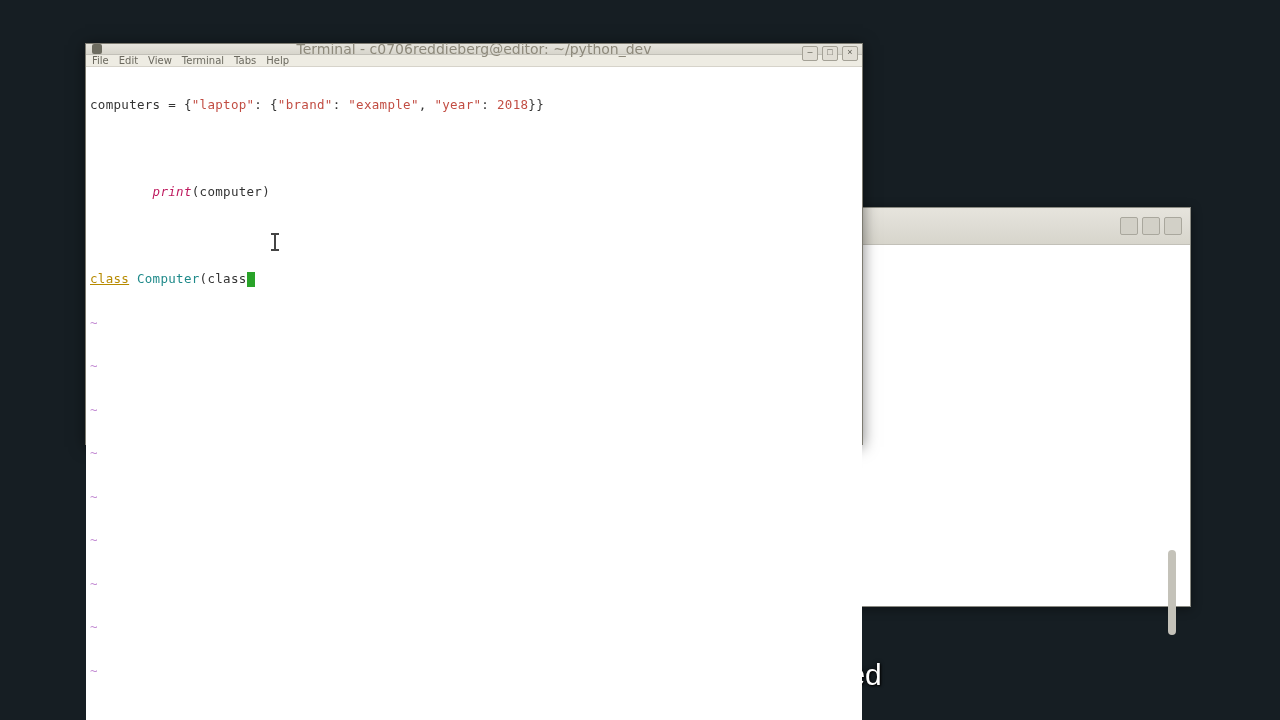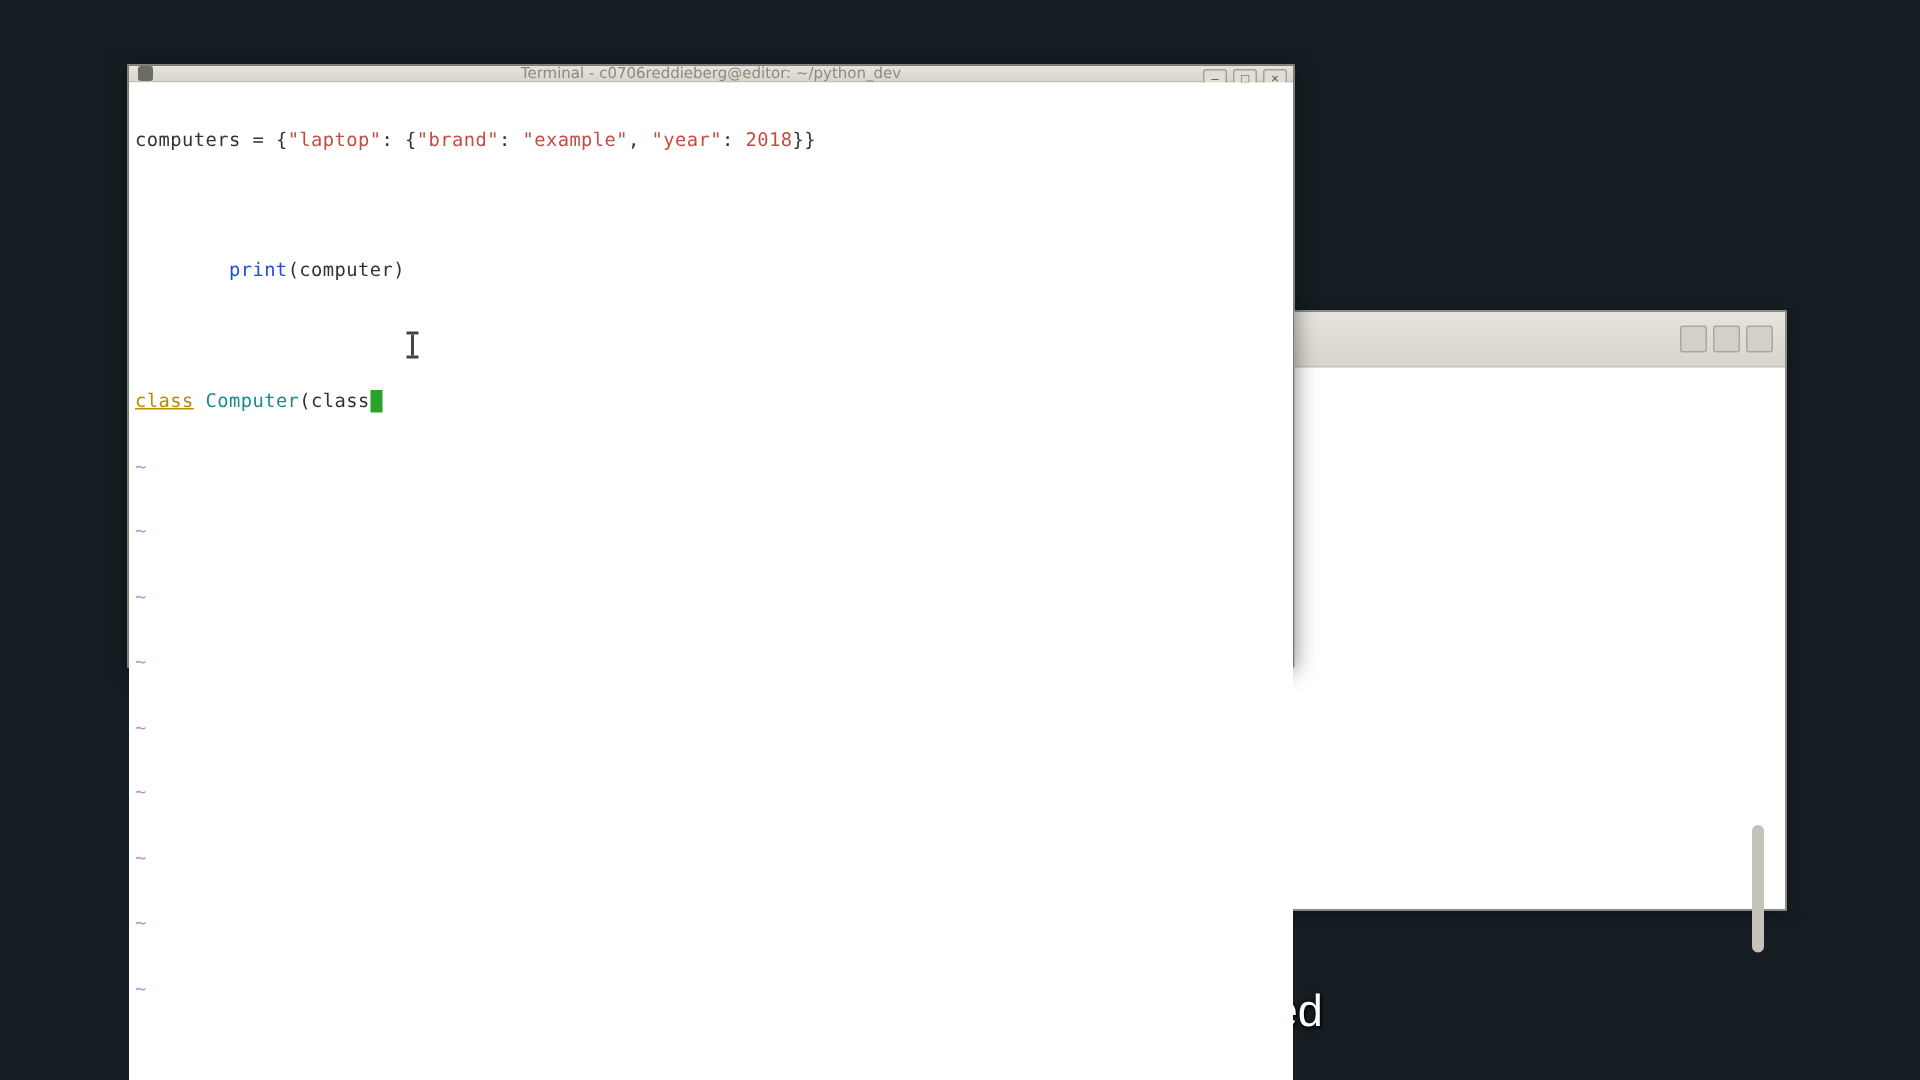--- a/index.html
+++ b/index.html
@@ -85,21 +85,21 @@
     height: 10px;
     margin-left: 6px;
     background: #6d6c60;
     border-radius: 2px;
     display: inline-block;
   }
   .termwin .titlebar .title {
     position: absolute;
     left: 0; right: 0;
     text-align: center;
-    font-size: 10px;
+    font-size: 14px;
     color: #8d897b;
     letter-spacing: 0px;
     white-space: nowrap;
   }
   .termwin .titlebar .winctrls {
     position: absolute;
     right: 4px;
     top: 2px;
     display: flex;
     gap: 4px;
@@ -140,21 +140,21 @@
     color: #333;
     position: relative;
     white-space: pre;
     letter-spacing: 0.3px;
   }
   .editor .line { height: 14.5px; }
   .editor .tilde { color: #c48ed4; }
   .kw-for    { color: #b78a00; }
   .kw-in     { color: #b78a00; }
   .kw-class  { color: #b78a00; text-decoration: underline; }
-  .kw-builtin{ color: #1d4ed8; }
+  .kw-builtin{ color: #be185d; font-style: italic; }
   .str       { color: #c24d43; }
   .num       { color: #c24d43; }
   .ident     { color: #333; }
   .classname { color: #1f8a8a; }
   .cursor {
     display: inline-block;
     width: 8px;
     background: #29a329;
     color: #29a329;
   }
@@ -209,20 +209,28 @@
   <div class="titlebar">
     <span class="appicon"></span>
     <span class="title">Terminal - c0706reddieberg@editor: ~/python_dev</span>
     <div class="winctrls">
       <div class="ctl">–</div>
       <div class="ctl">□</div>
       <div class="ctl">×</div>
     </div>
   </div>
 
+  <div class="menubar">
+    <span>File</span>
+    <span>Edit</span>
+    <span>View</span>
+    <span>Terminal</span>
+    <span>Tabs</span>
+    <span>Help</span>
+  </div>
 
   <div class="editor">
     <div class="line"><span class="ident">computers </span><span class="ident">= </span><span class="ident">{</span><span class="str">"laptop"</span><span class="ident">: </span><span class="ident">{</span><span class="str">"brand"</span><span class="ident">: </span><span class="str">"example"</span><span class="ident">, </span><span class="str">"year"</span><span class="ident">: </span><span class="num">2018</span><span class="ident">}}</span></div>
     <div class="line"></div>
     <div class="line"><span>        </span><span class="kw-builtin">print</span><span class="ident">(</span><span class="ident">computer</span><span class="ident">)</span></div>
     <div class="line"></div>
     <div class="line"><span class="kw-class">class</span><span> </span><span class="classname">Computer</span><span class="ident">(</span><span class="ident">class</span><span class="cursor">t</span></div>
     <div class="line"><span class="tilde">~</span></div>
     <div class="line"><span class="tilde">~</span></div>
     <div class="line"><span class="tilde">~</span></div>

